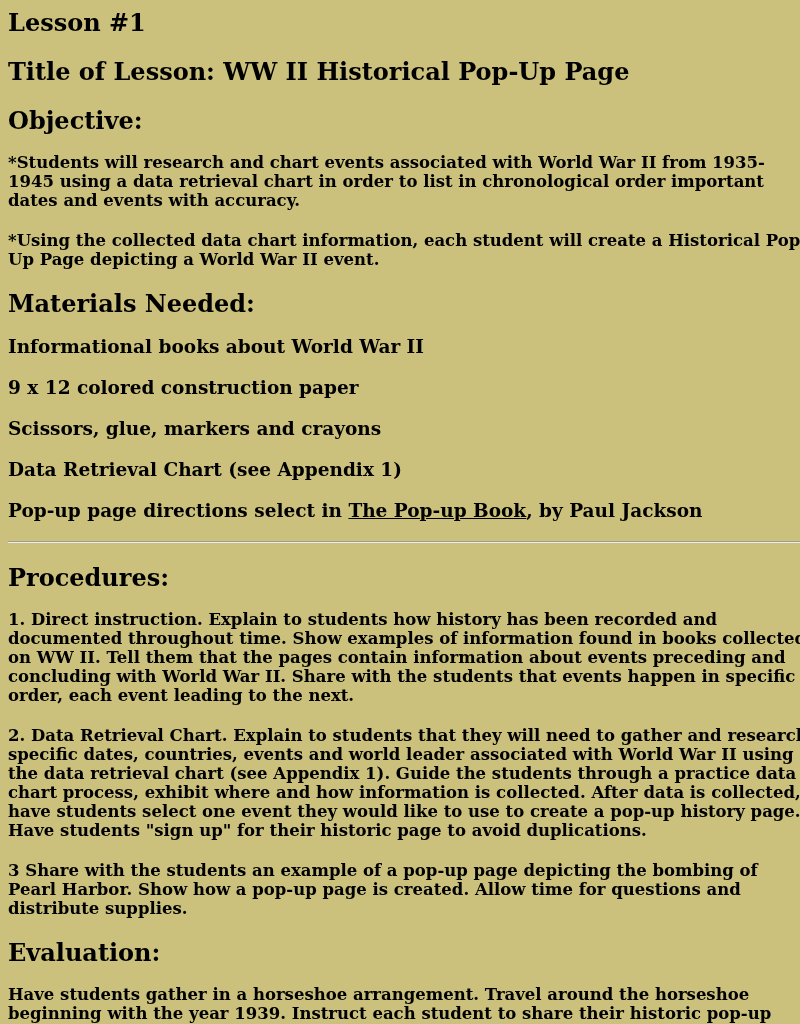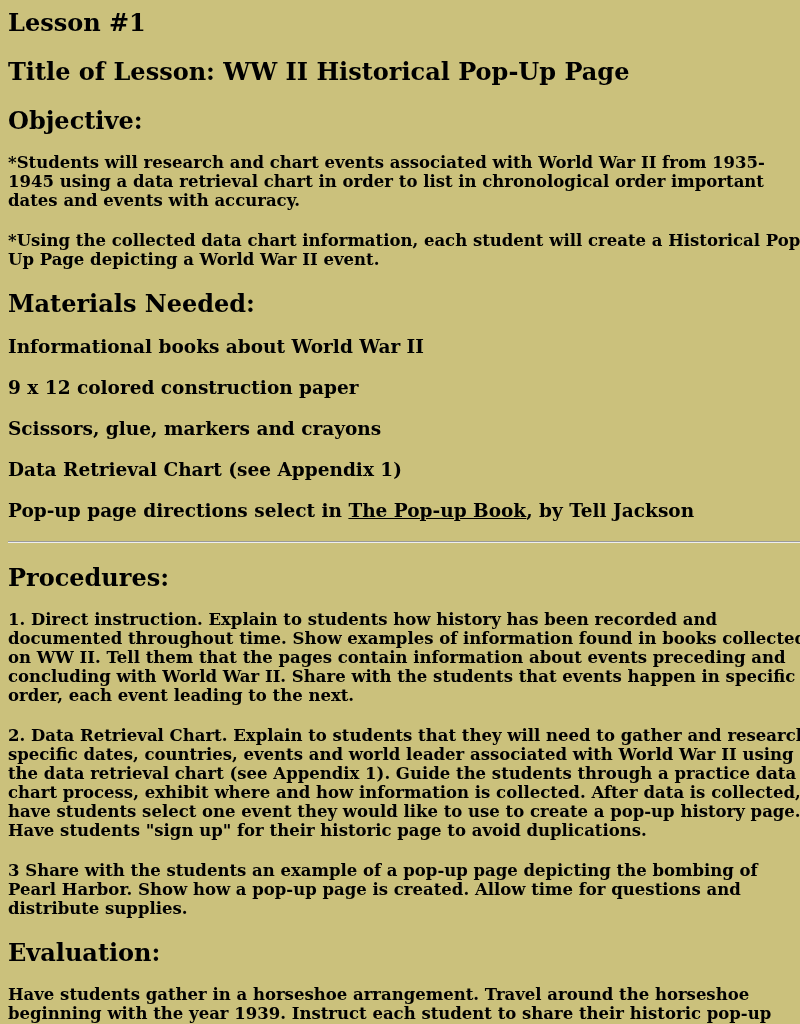--- a/index.html
+++ b/index.html
@@ -84,21 +84,21 @@
     <p class="para">*Students will research and chart events associated with World War II from 1935-1945 using a data retrieval chart in order to list in chronological order important dates and events with accuracy.</p>
     <p class="para">*Using the collected data chart information, each student will create a Historical Pop-Up Page depicting a World War II event.</p>
   </section>
 
   <section class="sec-materials">
     <h2 class="h-section">Materials Needed:</h2>
     <p class="mat">Informational books about World War II</p>
     <p class="mat">9 x 12 colored construction paper</p>
     <p class="mat">Scissors, glue, markers and crayons</p>
     <p class="mat">Data Retrieval Chart (see Appendix 1)</p>
-    <p class="mat"><span>Pop-up page directions select in </span><u>The Pop-up Book</u><span>, by Tell Jackson</span></p>
+    <p class="mat"><span>Pop-up page directions select in </span><u>The Pop-up Book</u><span>, by Paul Jackson</span></p>
   </section>
 
   <hr>
 
   <section class="sec-procedures">
     <h2 class="h-section">Procedures:</h2>
     <p class="para">1. Direct instruction. Explain to students how history has been recorded and documented throughout time. Show examples of information found in books collected on WW II. Tell them that the pages contain information about events preceding and concluding with World War II. Share with the students that events happen in specific order, each event leading to the next.</p>
     <p class="para">2. Data Retrieval Chart. Explain to students that they will need to gather and research specific dates, countries, events and world leader associated with World War II using the data retrieval chart (see Appendix 1). Guide the students through a practice data chart process, exhibit where and how information is collected. After data is collected, have students select one event they would like to use to create a pop-up history page. Have students "sign up" for their historic page to avoid duplications.</p>
     <p class="para">3 Share with the students an example of a pop-up page depicting the bombing of Pearl Harbor. Show how a pop-up page is created. Allow time for questions and distribute supplies.</p>
   </section>

